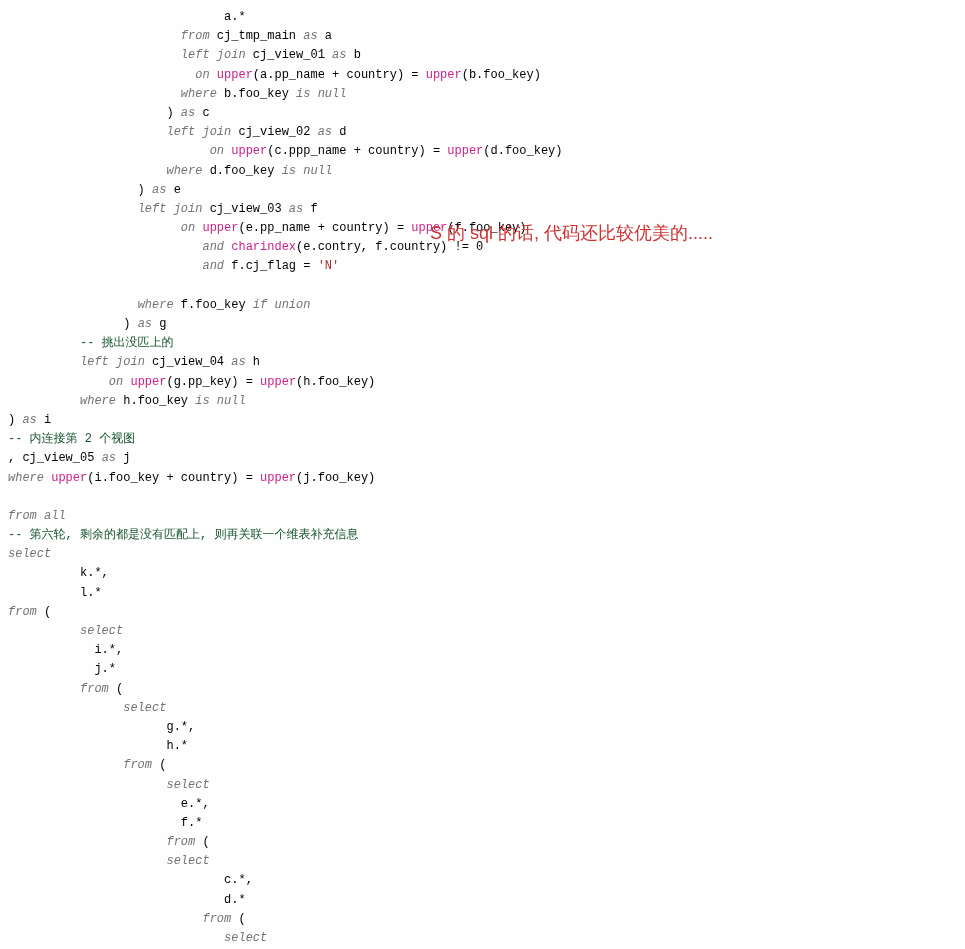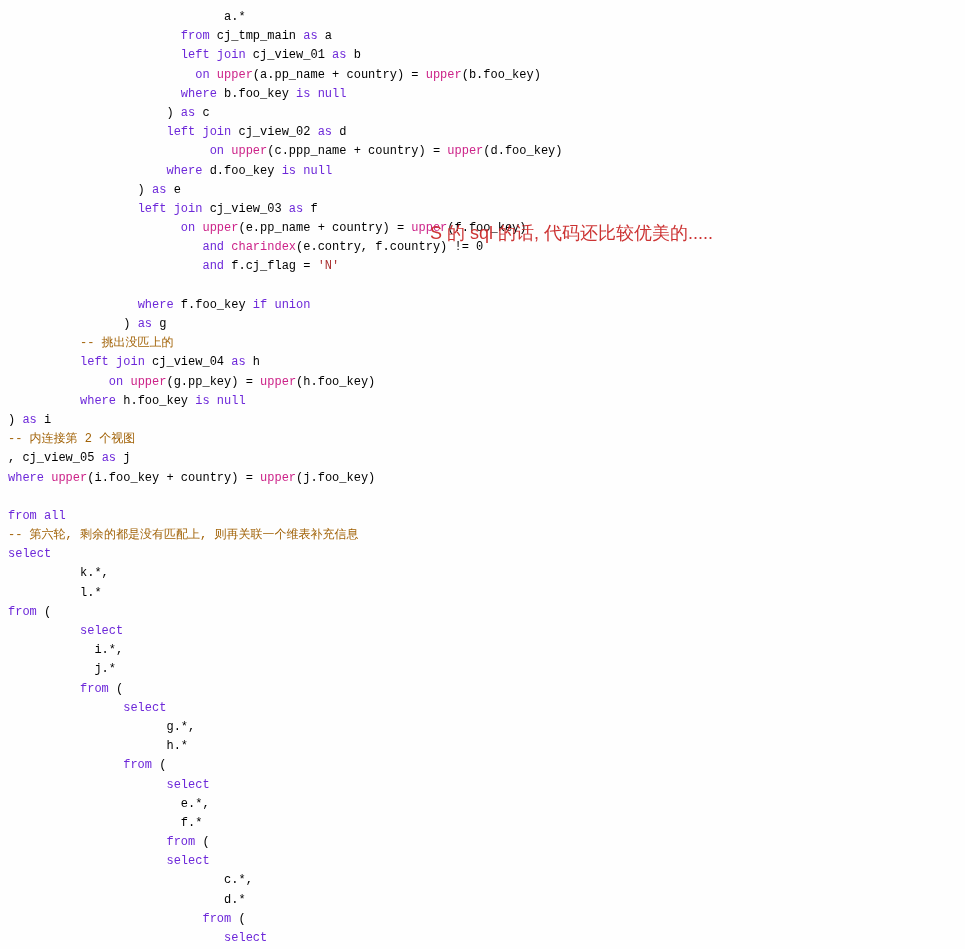--- a/index.html
+++ b/index.html
@@ -15,22 +15,22 @@
   padding: 8px;
   width: 965px;
   box-sizing: border-box;
   position: relative;
 }
 pre {
   margin: 0;
   white-space: pre;
   font-family: "Courier New", monospace;
 }
-.kw { color: #6d28d9; }
-.comment { color: #a16207; }
+.kw { color: #737373; font-style: italic; }
+.comment { color: #14532d; }
 .func { color: #cc2288; margin-top: 8px; }
 .str { color: #aa3333; }
 .annot {
   position: absolute;
   color: #cc3333;
   font-family: "SimSun","宋体",sans-serif;
   font-size: 18px;
   line-height: 2.6;
 }
 </style>

